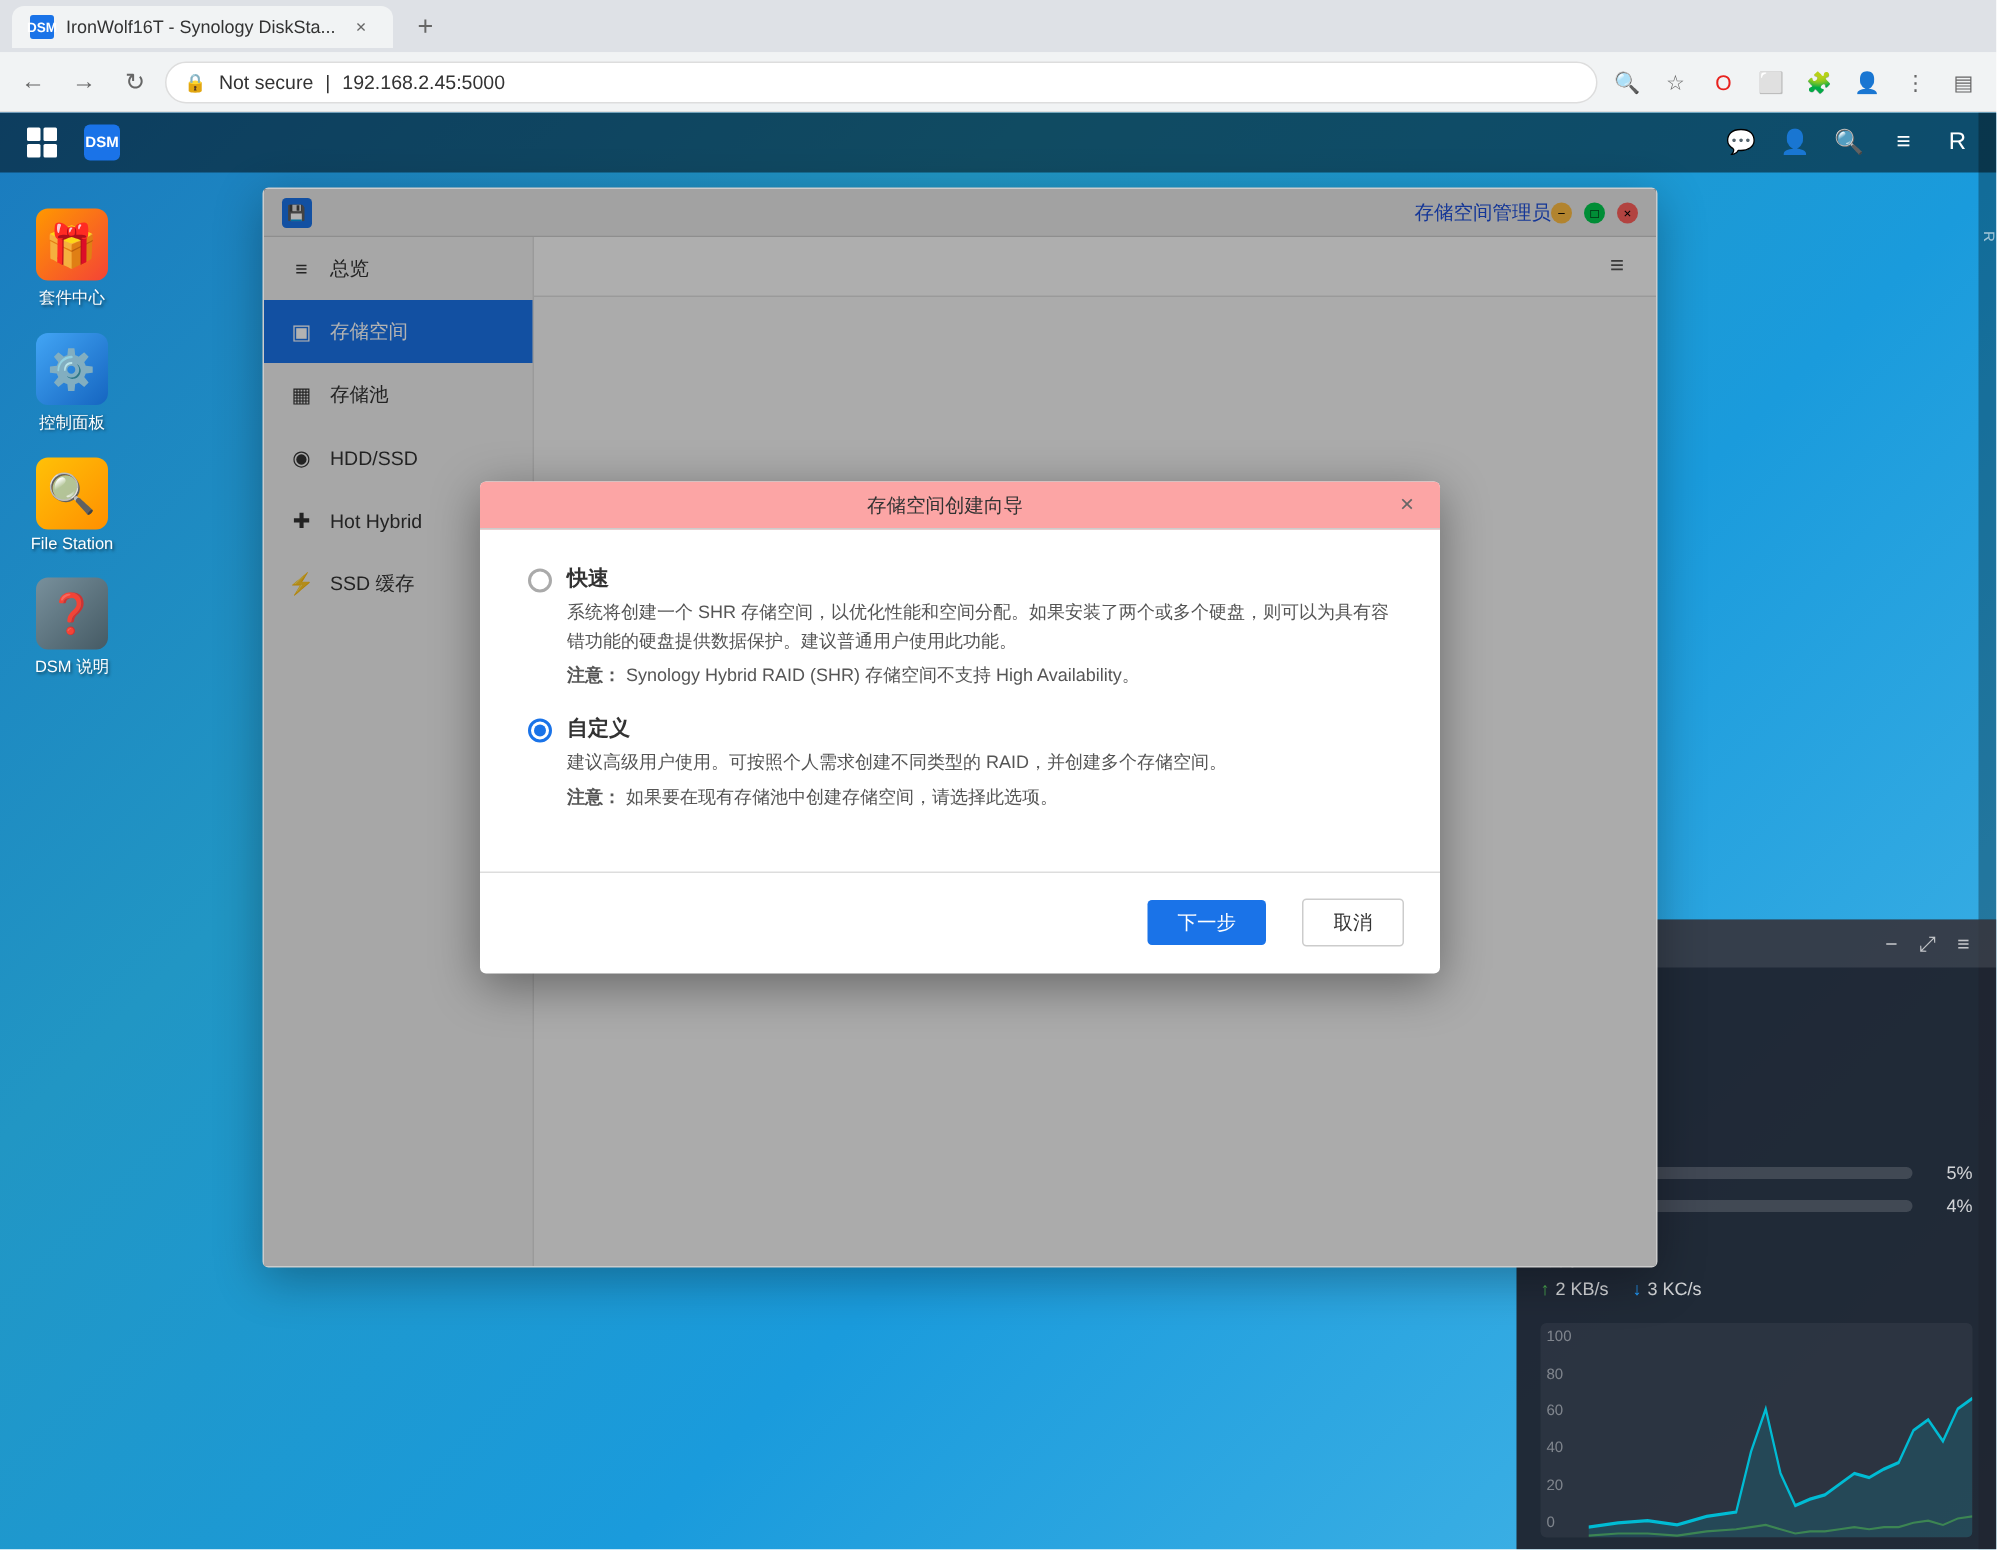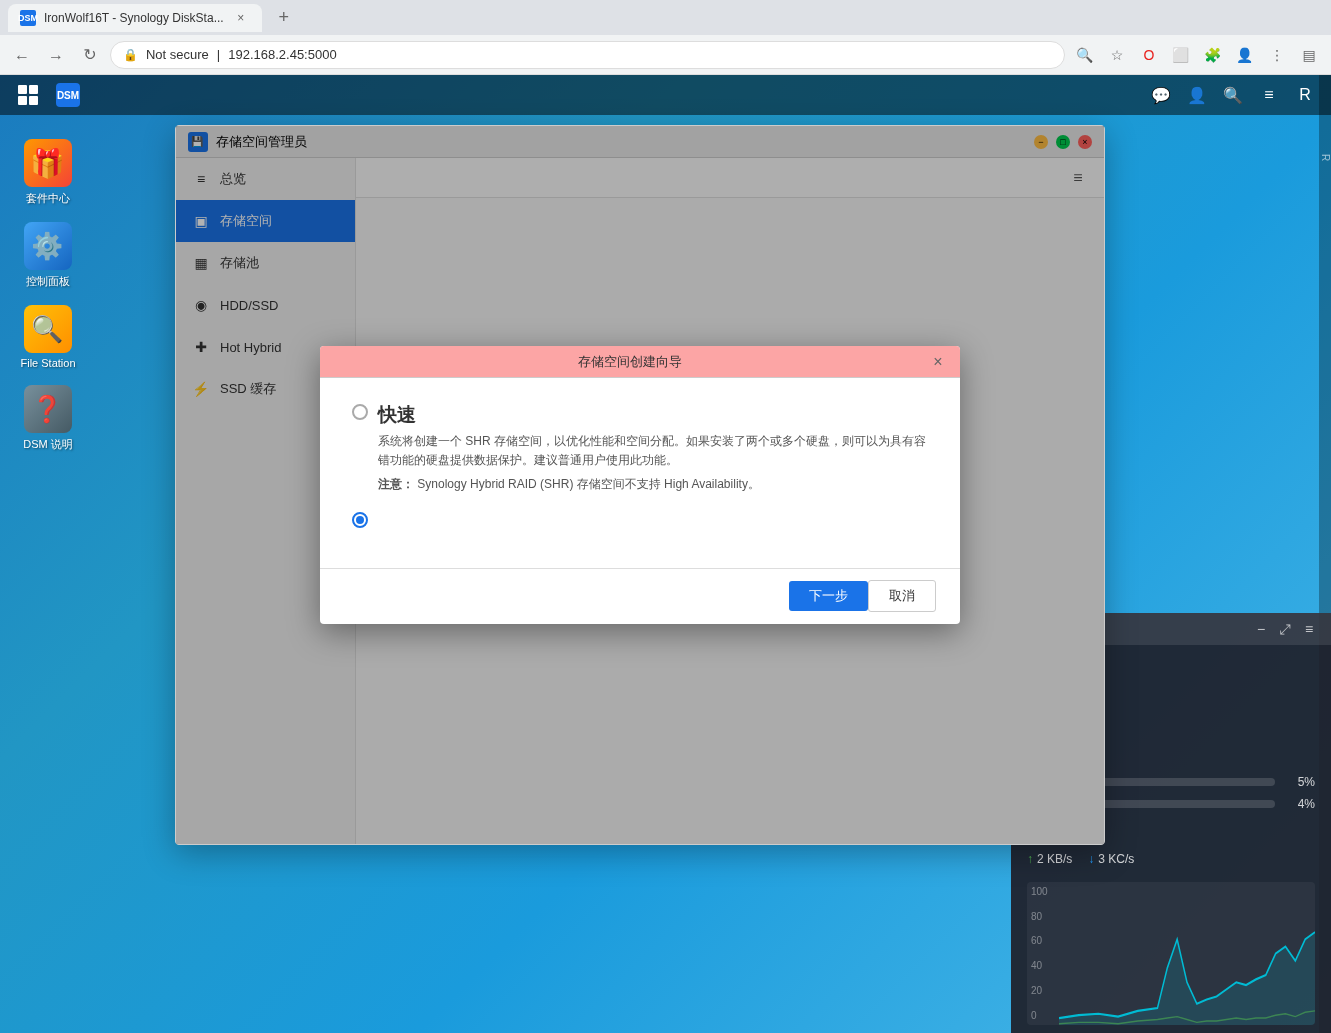--- a/index.html
+++ b/index.html
@@ -192,23 +192,23 @@
       background: #e8e8e8;
       height: 32px;
       display: flex;
       align-items: center;
       padding: 0 12px;
       border-bottom: 1px solid #ccc;
       border-radius: 4px 4px 0 0;
     }
     .window-title-text {
       flex: 1;
-      text-align: left;
+      text-align: right;
       font-size: 13px;
-      color: #000000;
+      color: #1d4ed8;
     }
     .window-controls {
       display: flex; gap: 8px;
     }
     .win-ctrl {
       width: 14px; height: 14px;
       border-radius: 50%;
       cursor: pointer;
       display: flex; align-items: center; justify-content: center;
       font-size: 9px;
@@ -371,47 +371,47 @@
     .radio-btn.selected {
       border-color: #1a73e8;
     }
     .radio-btn.selected::after {
       content: '';
       width: 8px; height: 8px;
       background: #1a73e8;
       border-radius: 50%;
     }
     .radio-label {
-      font-size: 19px;
+      font-size: 14px;
       font-weight: bold;
       color: #333;
       margin-bottom: 4px;
     }
     .radio-desc {
       font-size: 12px;
       color: #555;
       line-height: 1.6;
     }
     .radio-note {
       font-size: 12px;
       color: #555;
       margin-top: 4px;
       line-height: 1.6;
     }
     .radio-note strong {
       font-weight: bold;
     }
     .wizard-footer {
-      height: 56px;
+      height: 68px;
       border-top: 1px solid #ddd;
       display: flex;
       align-items: center;
       justify-content: flex-end;
       padding: 0 24px;
-      gap: 0;
+      gap: 24px;
     }
     .btn-next {
       background: #1a73e8;
       color: white;
       border: none;
       padding: 6px 20px;
       border-radius: 3px;
       cursor: pointer;
       font-size: 13px;
     }
@@ -718,20 +718,28 @@
               <div class="radio-desc">系统将创建一个 SHR 存储空间，以优化性能和空间分配。如果安装了两个或多个硬盘，则可以为具有容错功能的硬盘提供数据保护。建议普通用户使用此功能。</div>
               <div class="radio-note">
                 <strong>注意：</strong>
                 <span>Synology Hybrid RAID (SHR) 存储空间不支持 High Availability。</span>
               </div>
             </div>
           </div>
 
           <div class="radio-option">
             <div class="radio-btn selected"></div>
+            <div>
+              <div class="radio-label">自定义</div>
+              <div class="radio-desc">建议高级用户使用。可按照个人需求创建不同类型的 RAID，并创建多个存储空间。</div>
+              <div class="radio-note">
+                <strong>注意：</strong>
+                <span>如果要在现有存储池中创建存储空间，请选择此选项。</span>
+              </div>
+            </div>
           </div>
         </div>
 
         <div class="wizard-footer">
           <button class="btn-next">下一步</button>
           <button class="btn-cancel">取消</button>
         </div>
       </div>
     </div>
   </div>

